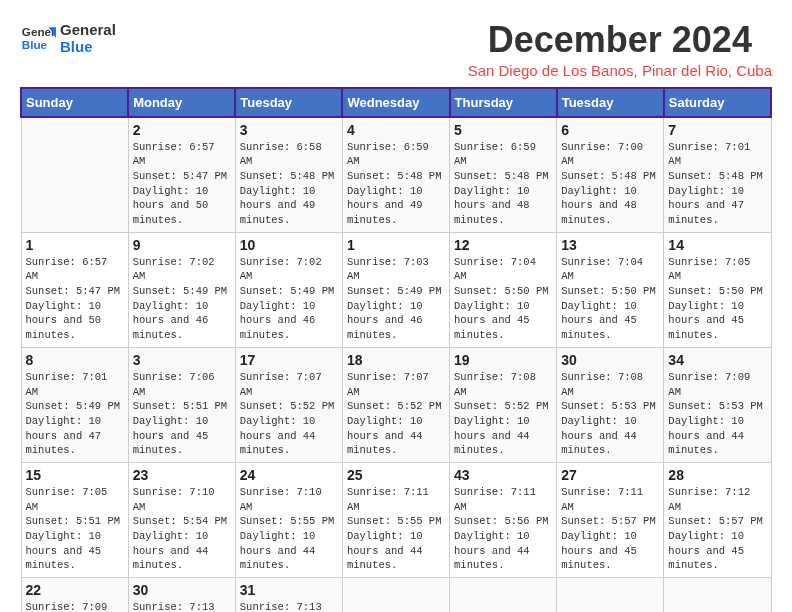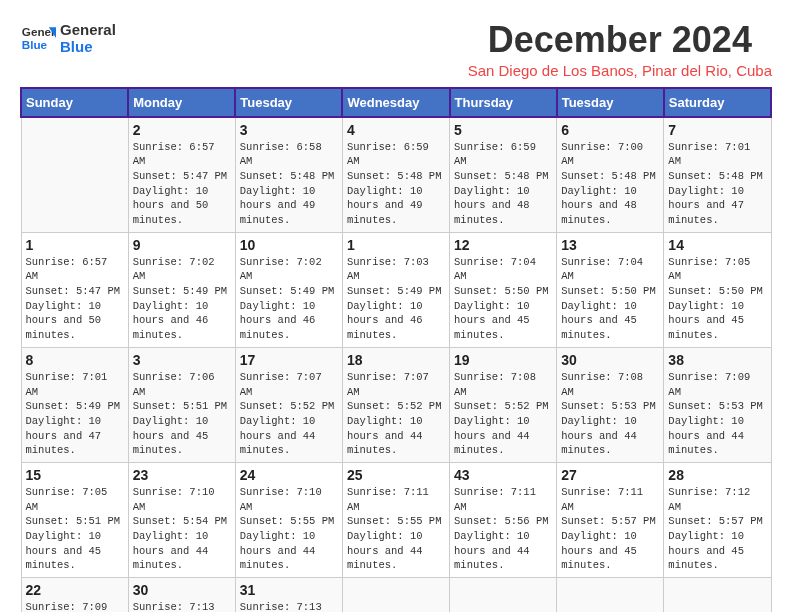--- a/index.html
+++ b/index.html
@@ -191,21 +191,21 @@
         </td>
         <td>
           <span class="day-num">19</span>
           <div class="day-info">Sunrise: 7:08 AM<br>Sunset: 5:52 PM<br>Daylight: 10 hours and 44 minutes.</div>
         </td>
         <td>
           <span class="day-num">30</span>
           <div class="day-info">Sunrise: 7:08 AM<br>Sunset: 5:53 PM<br>Daylight: 10 hours and 44 minutes.</div>
         </td>
         <td>
-          <span class="day-num">38</span>
+          <span class="day-num">34</span>
           <div class="day-info">Sunrise: 7:09 AM<br>Sunset: 5:53 PM<br>Daylight: 10 hours and 44 minutes.</div>
         </td>
       </tr>
       <tr>
         <td>
           <span class="day-num">15</span>
           <div class="day-info">Sunrise: 7:05 AM<br>Sunset: 5:51 PM<br>Daylight: 10 hours and 45 minutes.</div>
         </td>
         <td>
           <span class="day-num">23</span>

